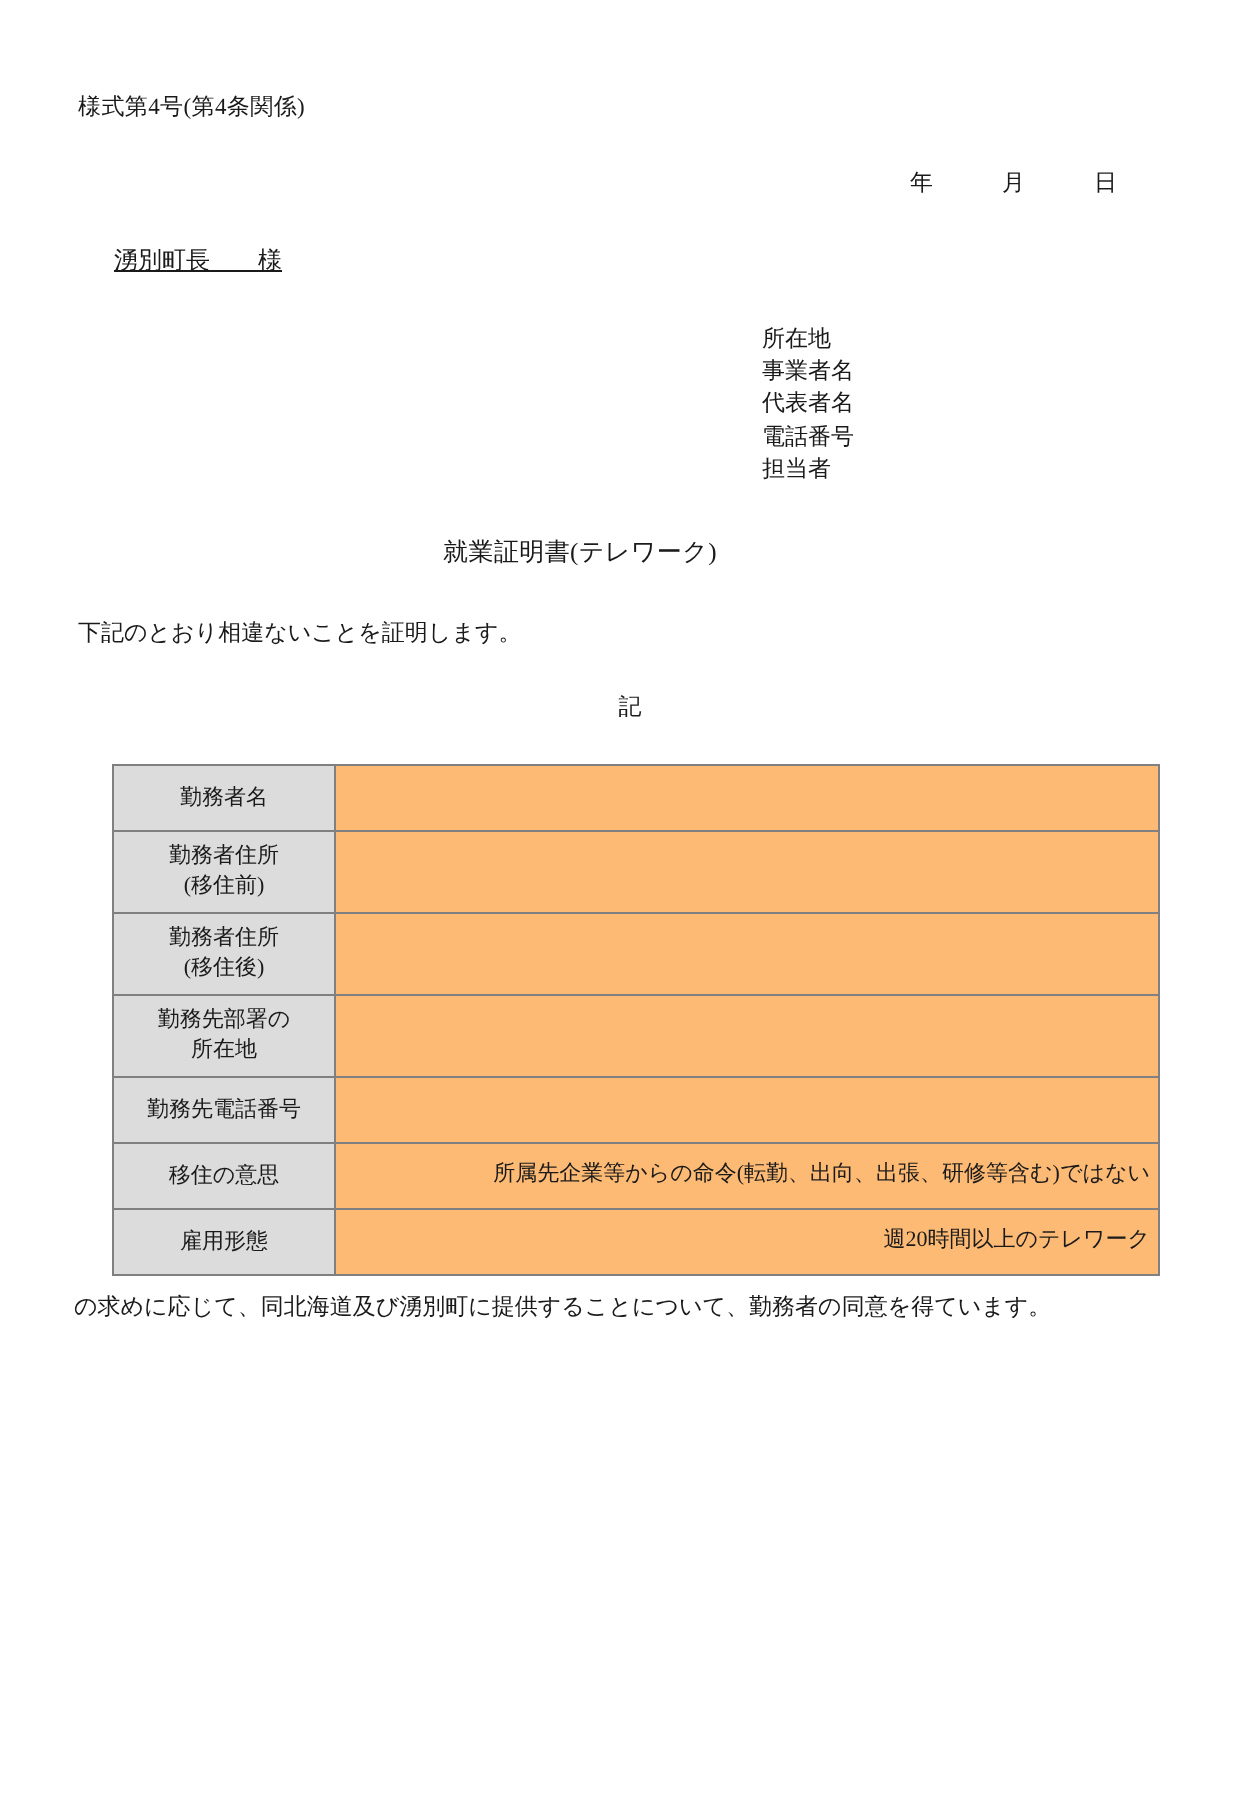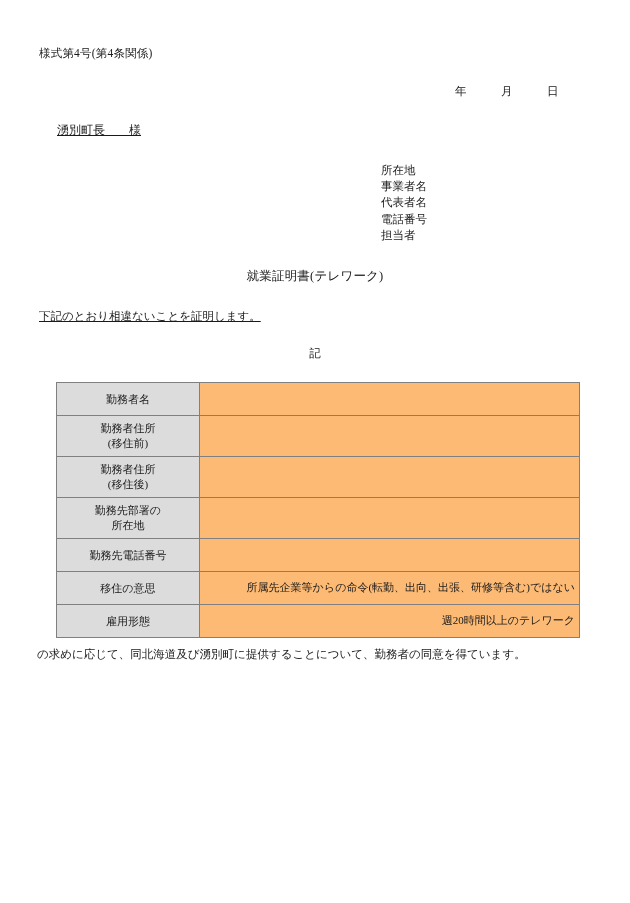--- a/index.html
+++ b/index.html
@@ -60,31 +60,29 @@
 
   
   .doc-title {
     position: absolute;
     left: 0;
     top: 268px;
     width: 580px;
     text-align: center;
     font-size: 12.5px;
     letter-spacing: 0.2px;
-    padding-left: 25px;
   }
 
   
   .statement {
     position: absolute;
     left: 39px;
     top: 309px;
     font-size: 11.5px;
     white-space: nowrap;
-    text-decoration: underline;
   }
   .ki-mark {
     position: absolute;
     left: 0;
     top: 346px;
     width: 630px;
     text-align: center;
     font-size: 11.5px;
   }
 
@@ -101,21 +99,21 @@
   .cert-table td {
     border: 1px solid #808080;
     padding: 0;
     vertical-align: middle;
   }
   .cert-table td.label {
     width: 106px;
     background: #dcdcdc;
     text-align: center;
     line-height: 15px;
-    padding: 5px 18px;
+    padding: 5px 2px;
     color: #1a1a1a;
   }
   .cert-table td.value {
     background: #fdba74;
     text-align: right;
     line-height: 15.5px;
     padding: 5px 4px;
   }
   .cert-table tr.r-tall td { height: 30px; }
   .cert-table tr.r-short td { height: 22px; }

